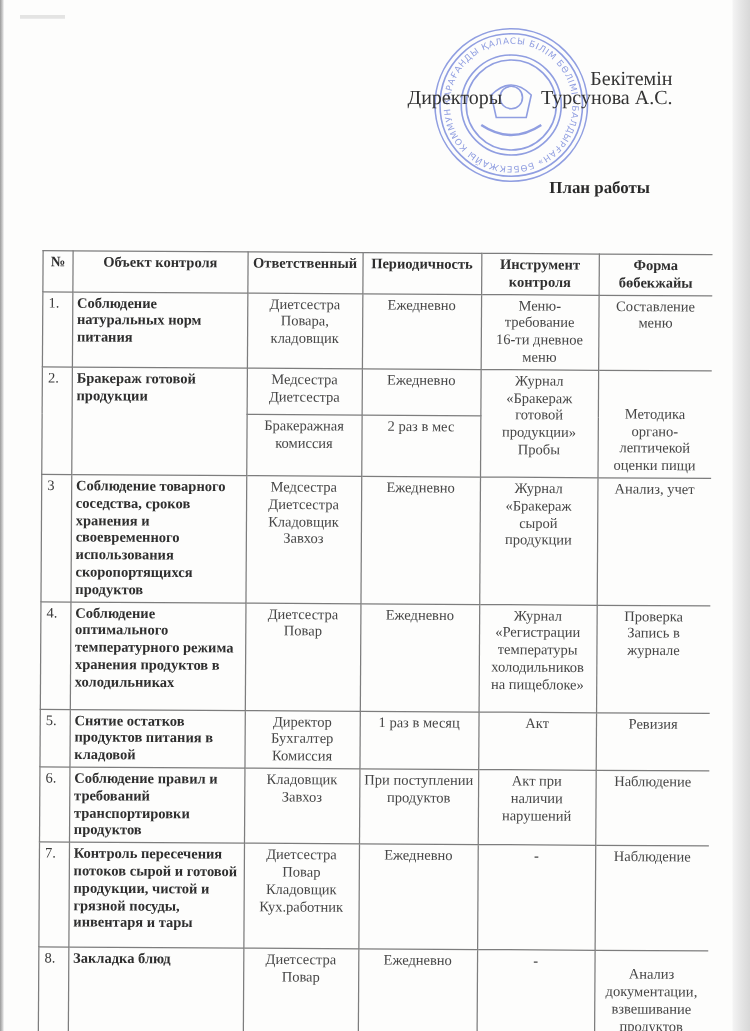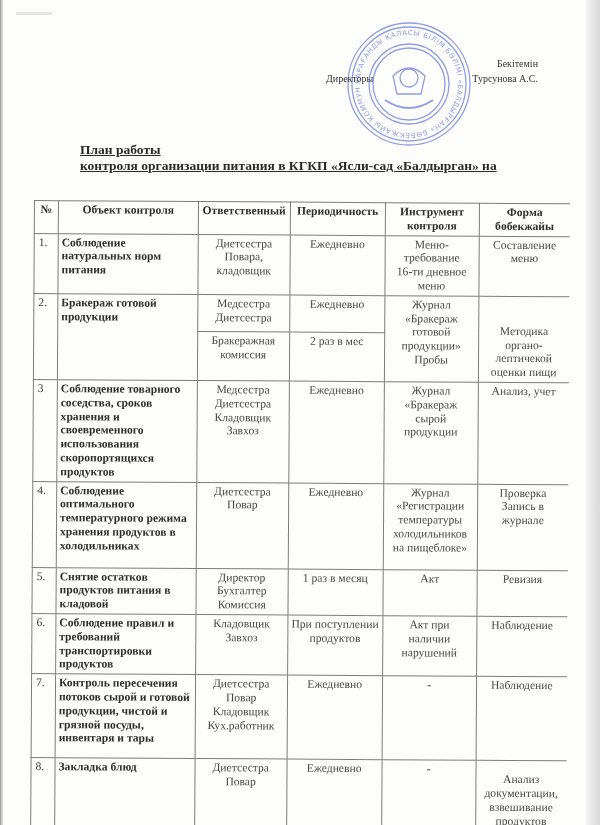--- a/index.html
+++ b/index.html
@@ -22,29 +22,29 @@
     background: #d9d9d9; opacity: .7;
   }
 
   
   .seal {
     position: absolute; left: 345px; top: 20px; width: 128px; height: 128px;
   }
 
   .approve {
     position: absolute; right: 62px; top: 56px;
-    font-size: 10px; line-height: 15px; text-align: right; color: #333;
+    font-size: 16px; line-height: 15px; text-align: right; color: #333;
   }
   .approve div { white-space: pre; }
   .approve .l1 { padding-right: 0; }
   .approve .l3 { display: flex; justify-content: space-between; width: 212px; margin-left: auto; font-family: Liberation Serif, serif; }
 
   .title-block {
     position: absolute; left: 80px; top: 142px; width: 440px;
-    text-align: left; font-weight: bold; font-size: 13.5px; line-height: 16px; color: #2a2a2a; text-decoration: underline;
+    text-align: right; font-weight: bold; font-size: 13.5px; line-height: 16px; color: #2a2a2a;
   }
 
   table.plan {
     position: absolute; left: 34px; top: 200px; width: 536px;
     border-collapse: collapse;
     font-size: 11.6px; line-height: 13.8px; color: #3a3a3a;
     transform: rotate(0.35deg); transform-origin: left top;
   }
   table.plan th, table.plan td {
     border: 1px solid #7d7d7d; vertical-align: top; padding: 2px 3px;
@@ -84,21 +84,20 @@
 <div class="approve">
   <div class="l1">Бекітемін</div>
   <div class="l3">
     <span>Директоры</span>
     <span>Турсунова А.С.</span>
   </div>
 </div>
 
 <div class="title-block">
   <div>План работы</div>
-  <div>контроля  организации питания в  КГКП «Ясли-сад «Балдырган» на</div>
 </div>
 
 <table class="plan">
   <colgroup>
     <col style="width:24px">
       <col style="width:140px">
       <col style="width:92px">
       <col style="width:95px">
       <col style="width:94px">
       <col style="width:91px">

